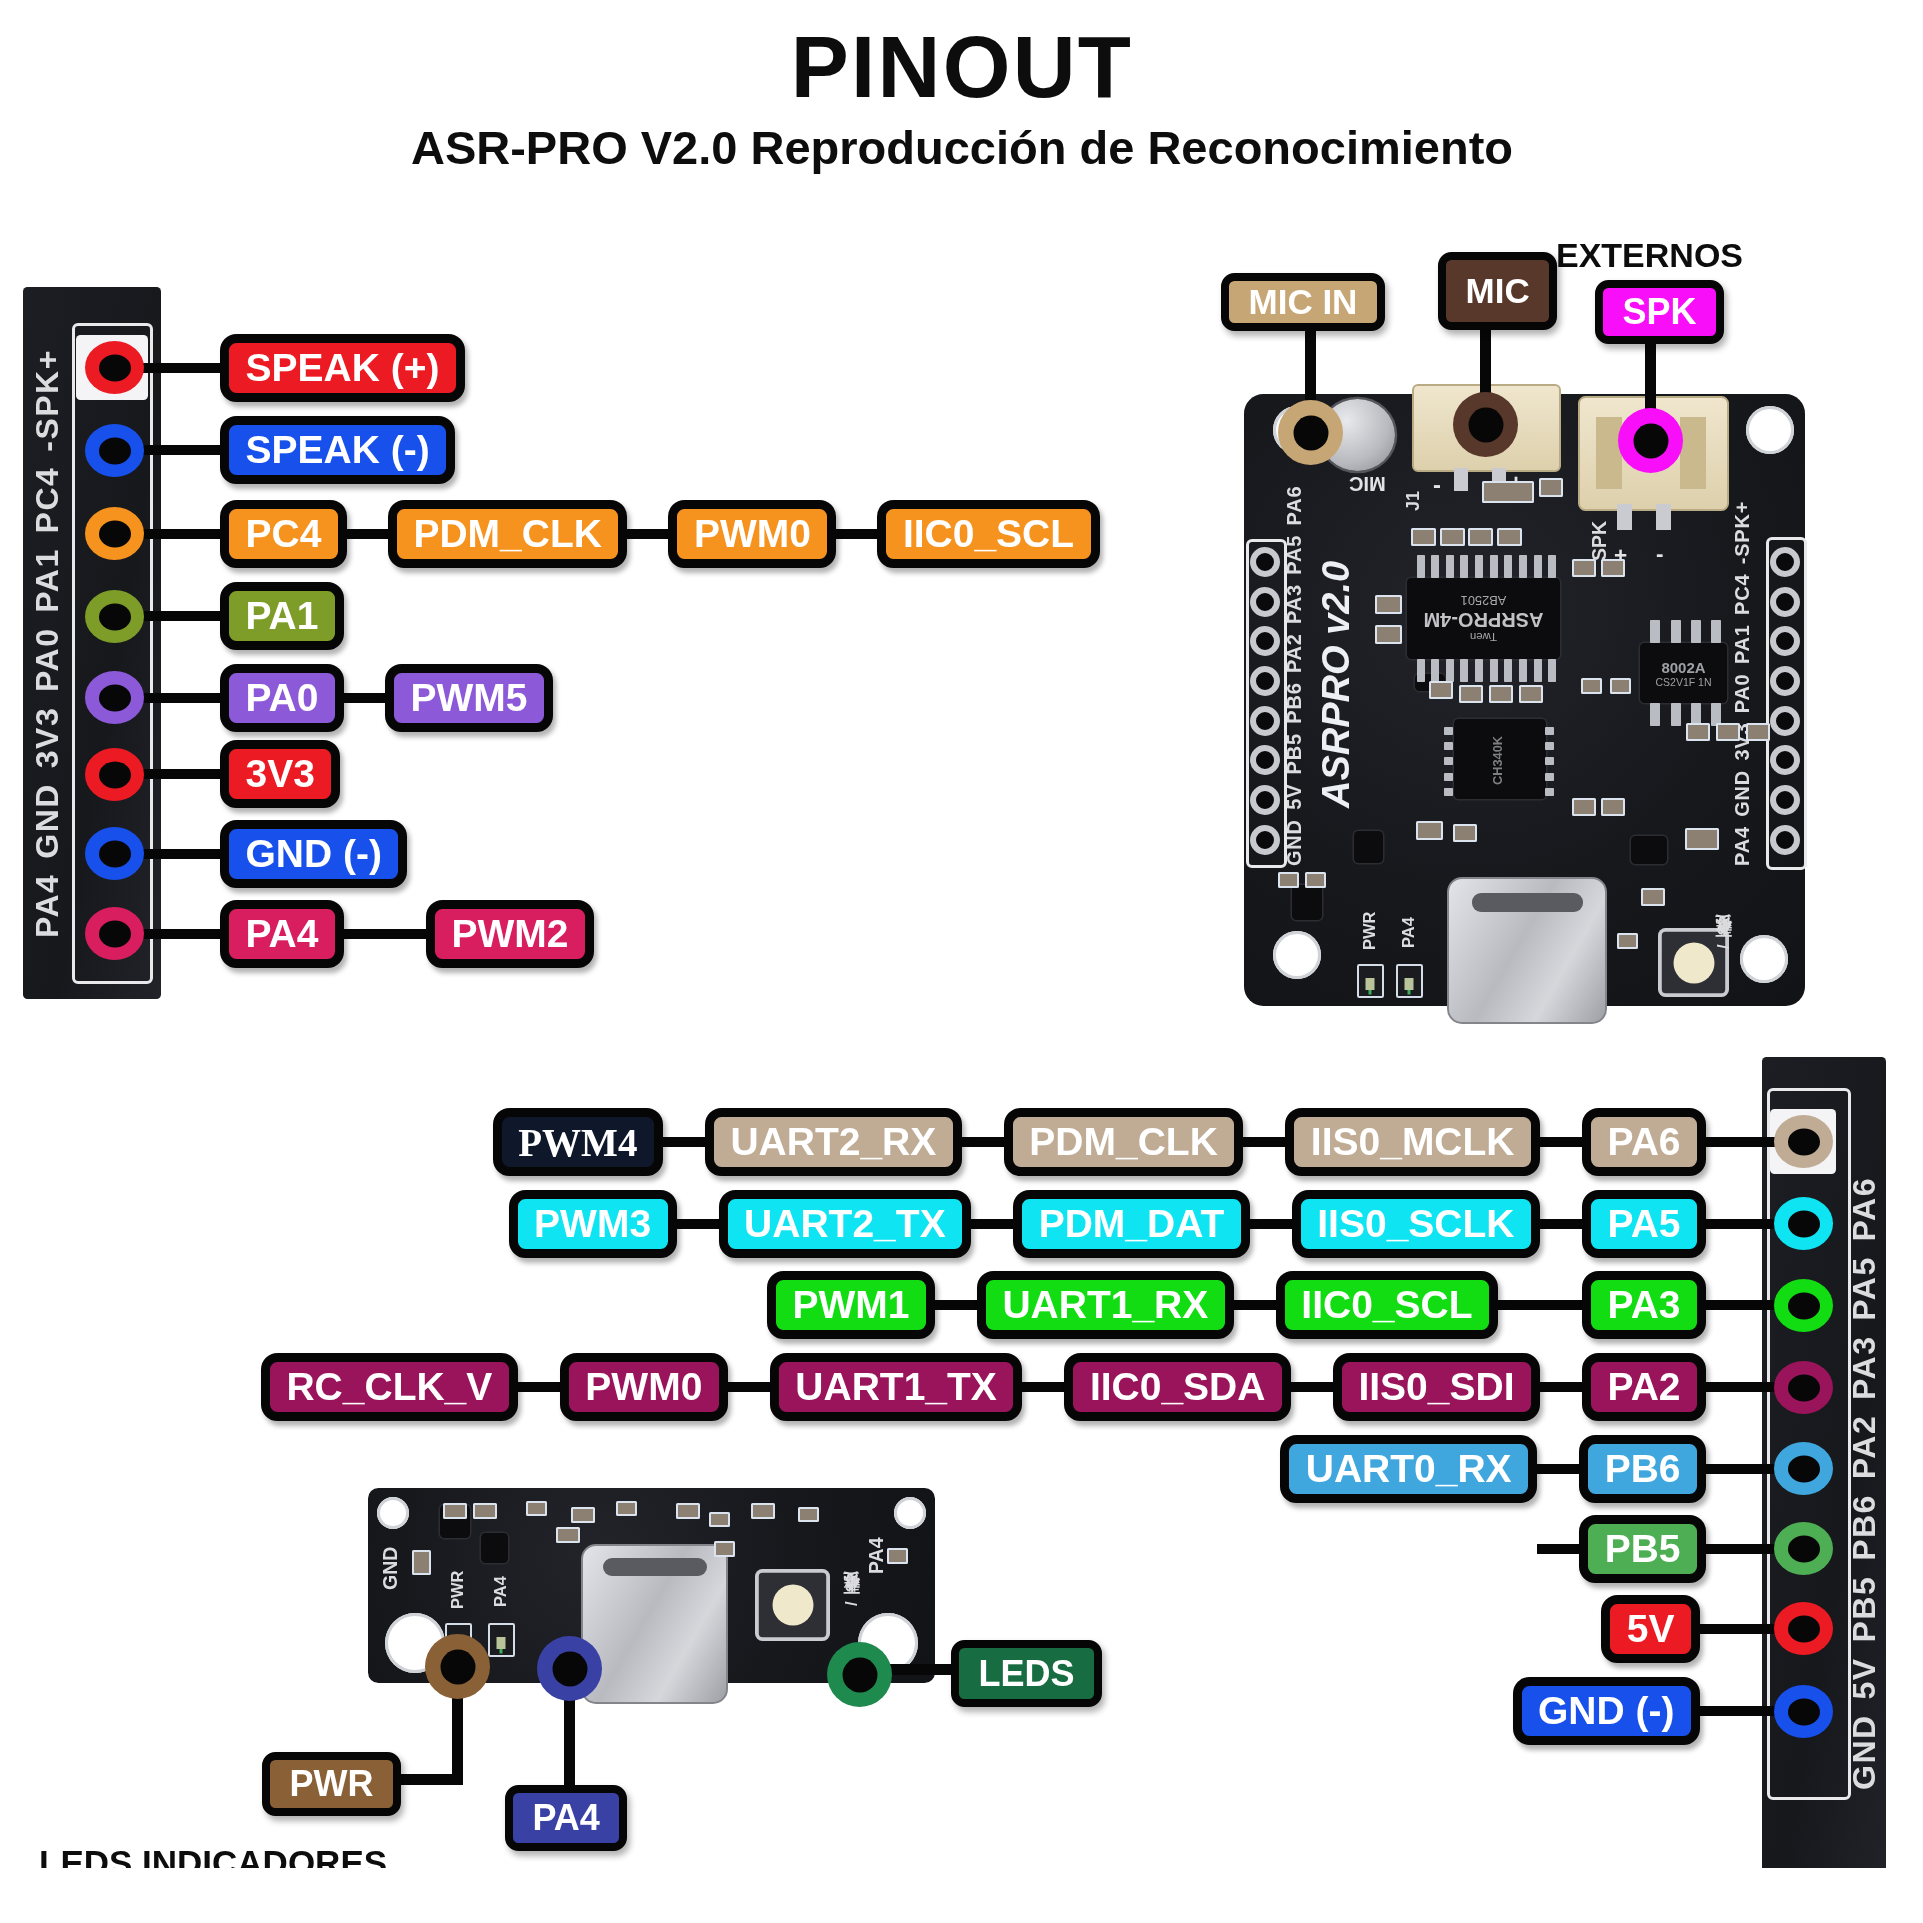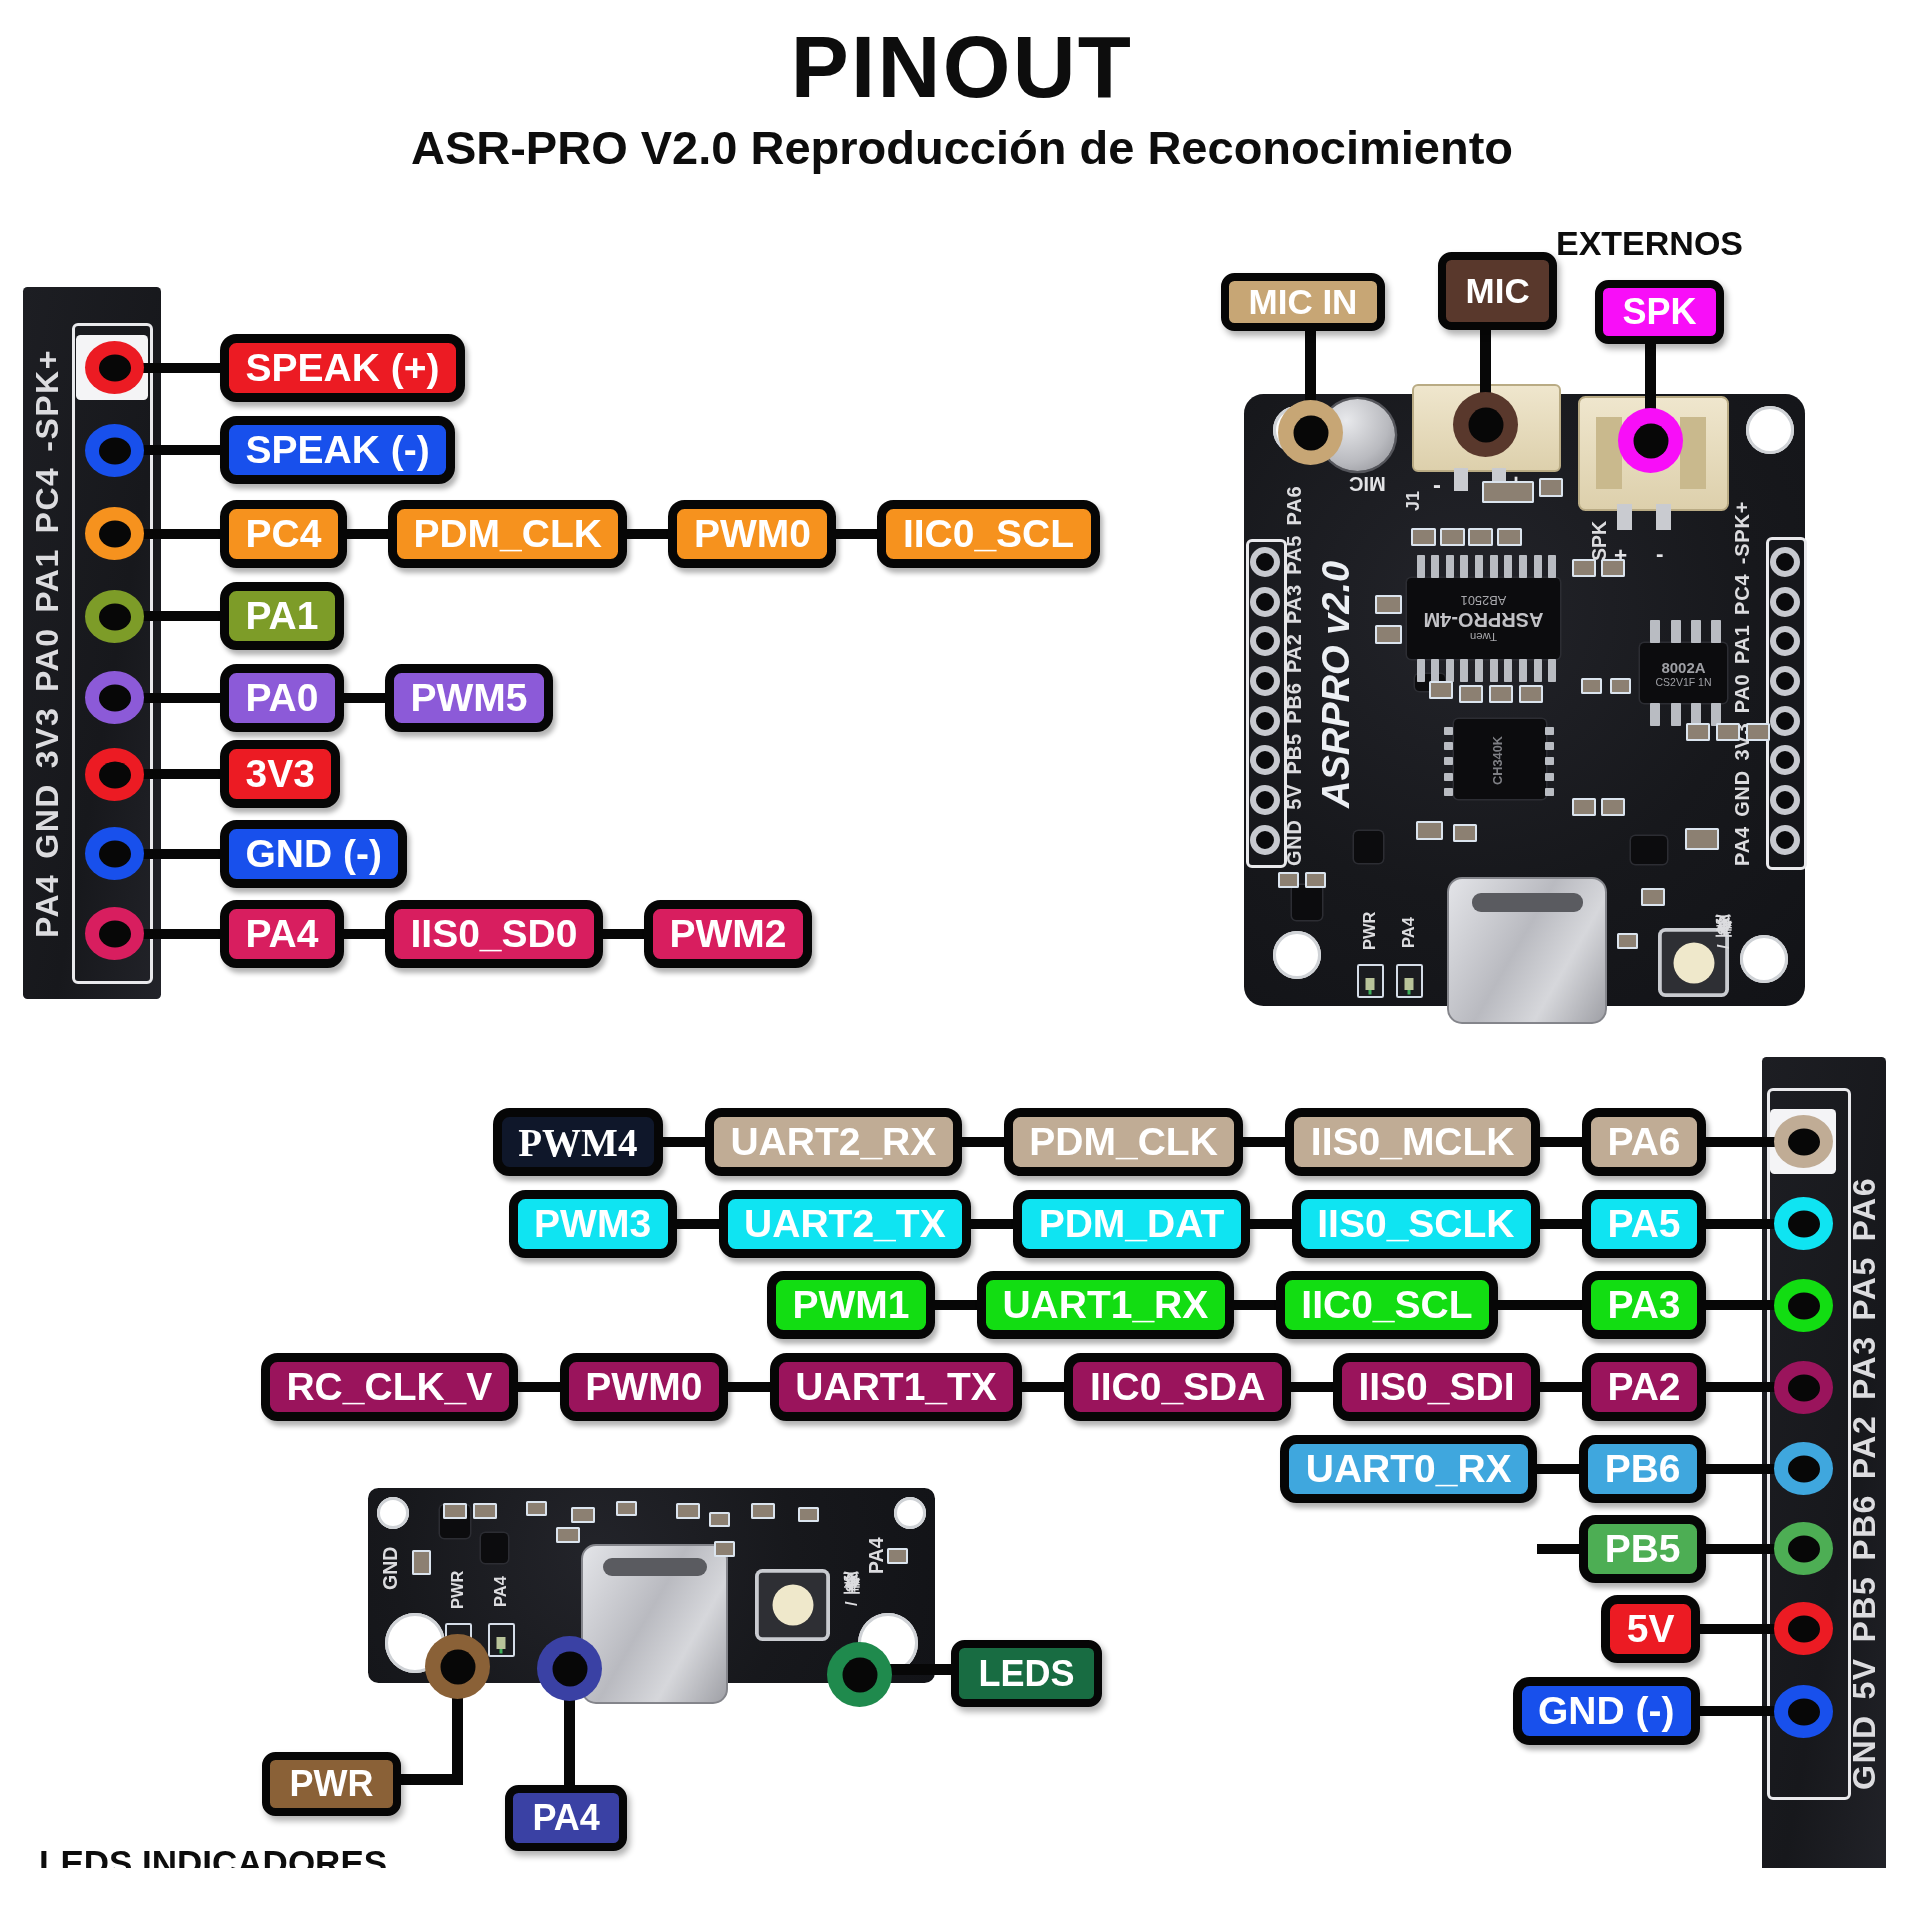--- a/index.html
+++ b/index.html
@@ -3,21 +3,21 @@
 <meta charset="utf-8">
 <style>
   html,body{margin:0;padding:0;background:#fff;}
   #canvas{position:relative;width:1924px;height:1868px;background:#ffffff;overflow:hidden;
           font-family:"Liberation Sans",sans-serif;}
   .abs{position:absolute;}
   .title{position:absolute;left:0;top:16.5px;width:100%;text-align:center;font-size:87px;
          font-weight:bold;color:#0d0d0d;letter-spacing:2.3px;}
   .subtitle{position:absolute;left:0;width:100%;text-align:center;font-size:47px;
             font-weight:bold;color:#0d0d0d;}
-  .externos{position:absolute;left:1533px;top:224px;width:233px;text-align:center;
+  .externos{position:absolute;left:1533px;top:236px;width:233px;text-align:center;
             font-size:34px;font-weight:bold;color:#0d0d0d;}
   .ledstext{position:absolute;left:39px;top:1843px;font-size:35px;font-weight:bold;color:#0d0d0d;}
   .strip{position:absolute;background:linear-gradient(100deg,#1d1e23,#17181c 60%,#222329);
          border-radius:4.5px;}
   .strip-frame{position:absolute;border:3.8px solid #e9e9ec;border-radius:6px;}
   .pad1{position:absolute;background:#f4f4f6;border-radius:4.5px;}
   .vtext{position:absolute;writing-mode:vertical-rl;transform:rotate(180deg);
          text-align:center;color:#dcdcdf;font-weight:bold;white-space:nowrap;}
   .pin-row{position:absolute;display:flex;align-items:center;z-index:4;}
   .pbox{display:flex;align-items:center;justify-content:center;height:50px;
@@ -230,21 +230,20 @@
       <div class="pin-dot" style="left: 85px; top: 748px; background: rgb(236, 27, 35);"></div>
       <div class="pin-row" style="left: 114px; top: 820px;">
         <div class="seg" style="width: 106px;"></div>
         <div class="pbox" style="background: rgb(24, 80, 236);">GND (-)</div>
       </div>
       <div class="pin-dot" style="left: 85px; top: 827px; background: rgb(24, 80, 236);"></div>
       <div class="pin-row" style="left: 114px; top: 900px;">
         <div class="seg" style="width: 106px;"></div>
         <div class="pbox" style="background: rgb(216, 30, 95);">PA4</div>
         <div class="seg" style="width: 41px;"></div>
-        <div class="pbox" style="background: rgb(216, 30, 95);">IIS0_SD0</div>
         <div class="seg" style="width: 41px;"></div>
         <div class="pbox" style="background: rgb(216, 30, 95);">PWM2</div>
       </div>
       <div class="pin-dot" style="left: 85px; top: 907px; background: rgb(216, 30, 95);"></div>
       <div class="pin-row" style="right: 120px; top: 1108px;">
         <div class="pbox" style="background: #0f172a; font-family: Liberation Serif, serif;">PWM4</div>
         <div class="seg" style="width: 42px;"></div>
         <div class="pbox" style="background: rgb(192, 172, 149);">UART2_RX</div>
         <div class="seg" style="width: 42px;"></div>
         <div class="pbox" style="background: rgb(192, 172, 149);">PDM_CLK</div>

